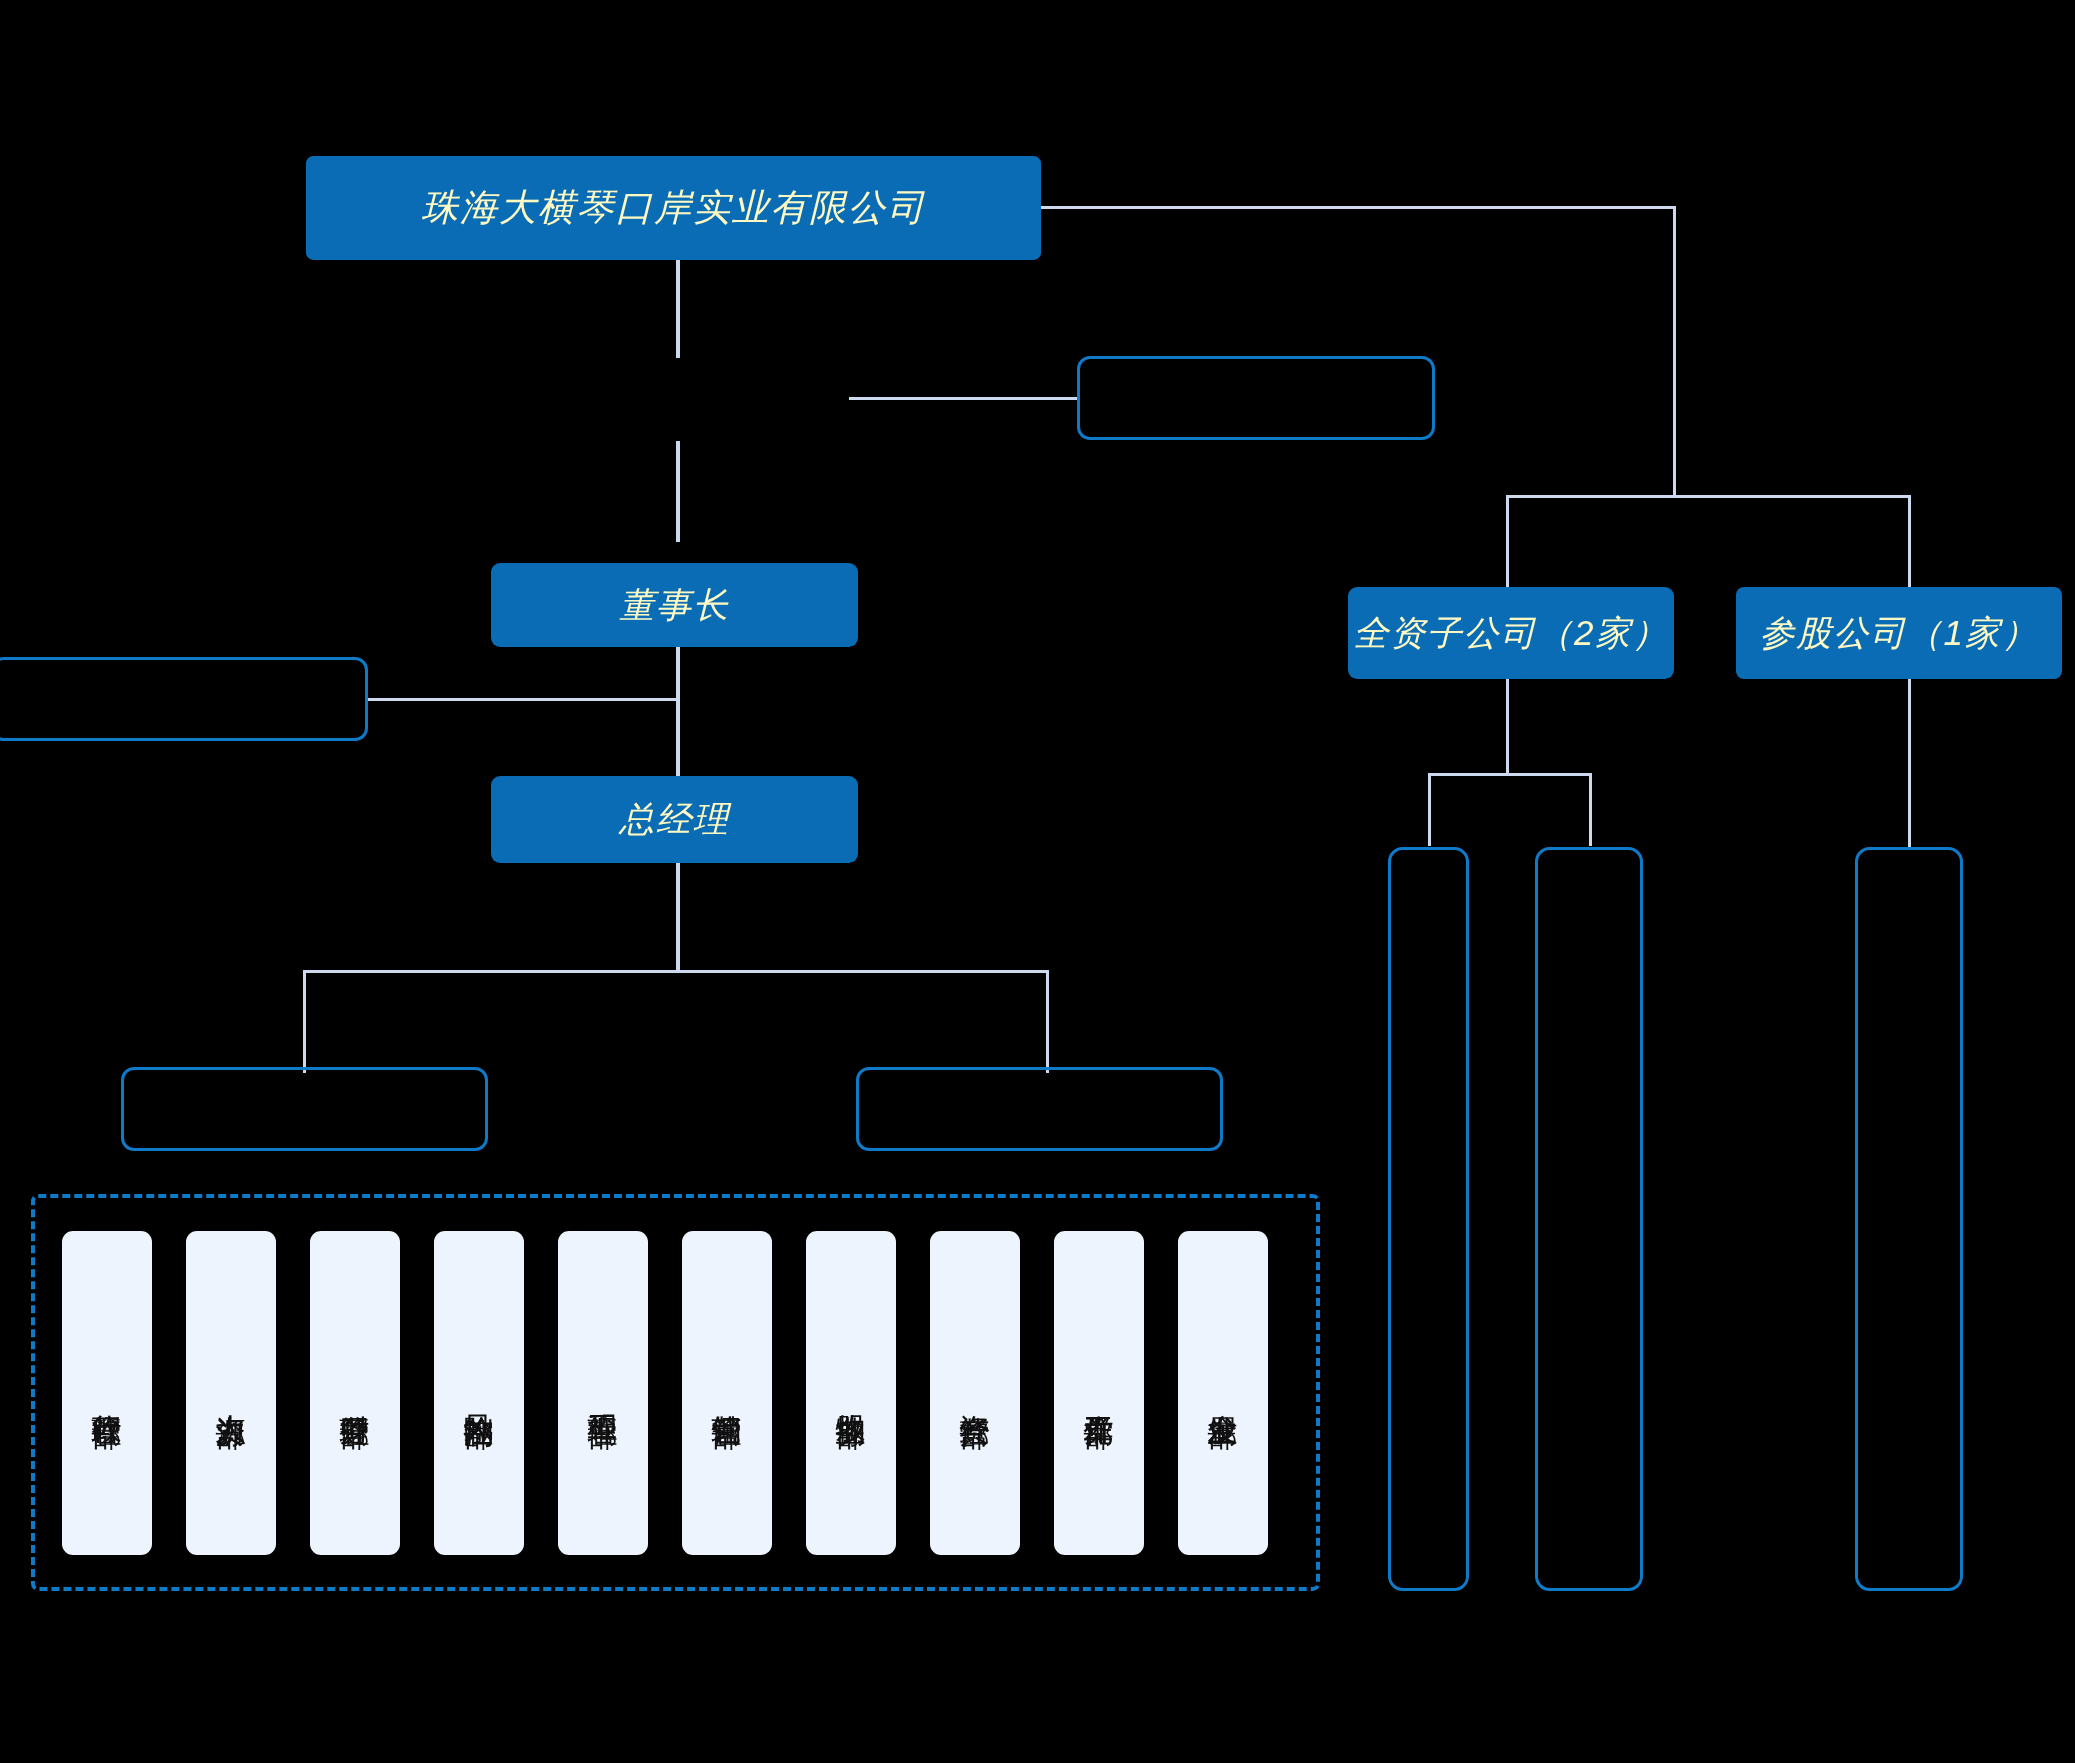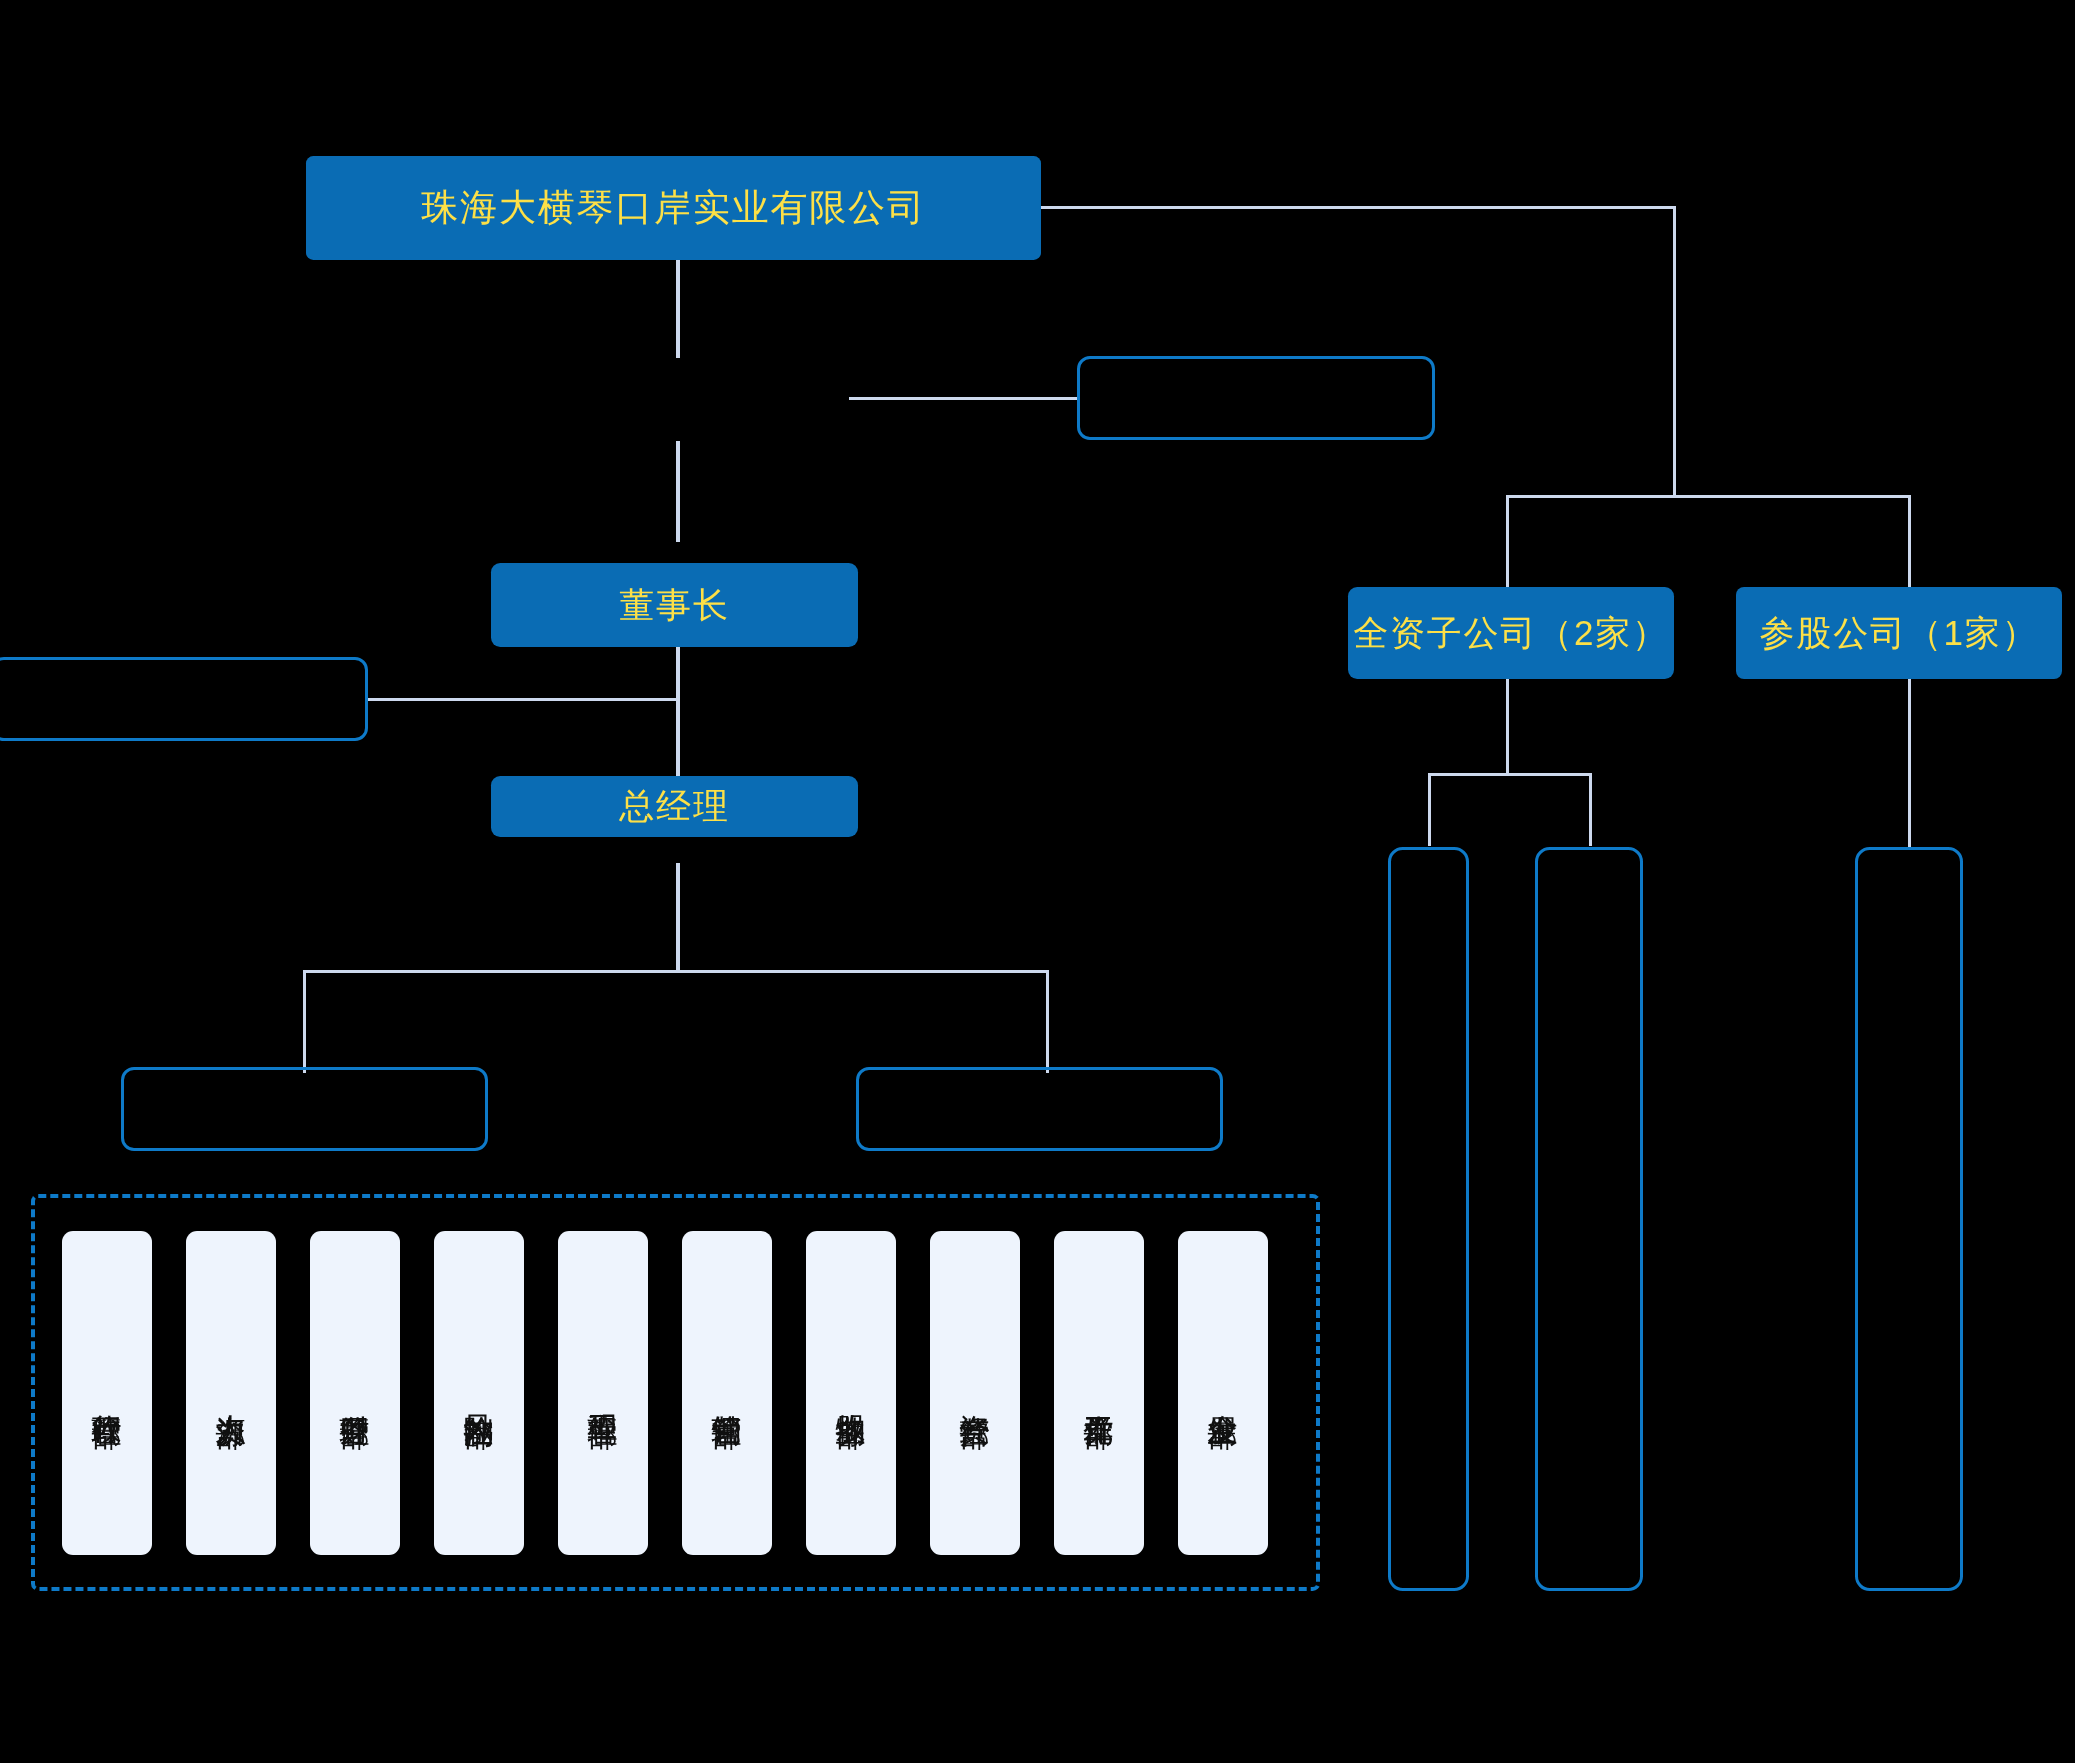--- a/index.html
+++ b/index.html
@@ -18,24 +18,25 @@
   .node{
     position:absolute;
     box-sizing:border-box;
     display:flex;
     align-items:center;
     justify-content:center;
     border-radius:9.2px;
   }
   .node.filled{
     background:#0a6cb4;
-    color:#fde047;
+    color:#fef9c3;
     font-size:35px;
     letter-spacing:1.8px;
     white-space:nowrap;
+    font-style:italic;
   }
   .node.filled.root{
     font-size:37px;
     border-radius:7.3px;
   }
   .node.outline{
     background:transparent;
     border:3.7px solid #0e7ac8;
     border-radius:13px;
     color:#ffffff;
@@ -120,21 +121,21 @@
   </div>
 
   <div class="node filled" style="left:491px;top:537px;width:367px;height:84px;margin-top:26px;">
     <span>董事长</span>
   </div>
 
   <div class="node outline" style="left:-9.2px;top:657px;width:377px;height:84px;">
     <span></span>
   </div>
 
-  <div class="node filled" style="left:491px;top:776px;width:367px;height:61px;">
+  <div class="node filled" style="left:491px;top:776px;width:367px;height:87px;">
     <span>总经理</span>
   </div>
 
   <div class="node outline" style="left:121px;top:1067px;width:367px;height:84px;">
     <span></span>
   </div>
 
   <div class="node outline" style="left:856px;top:1067px;width:367px;height:84px;">
     <span></span>
   </div>

